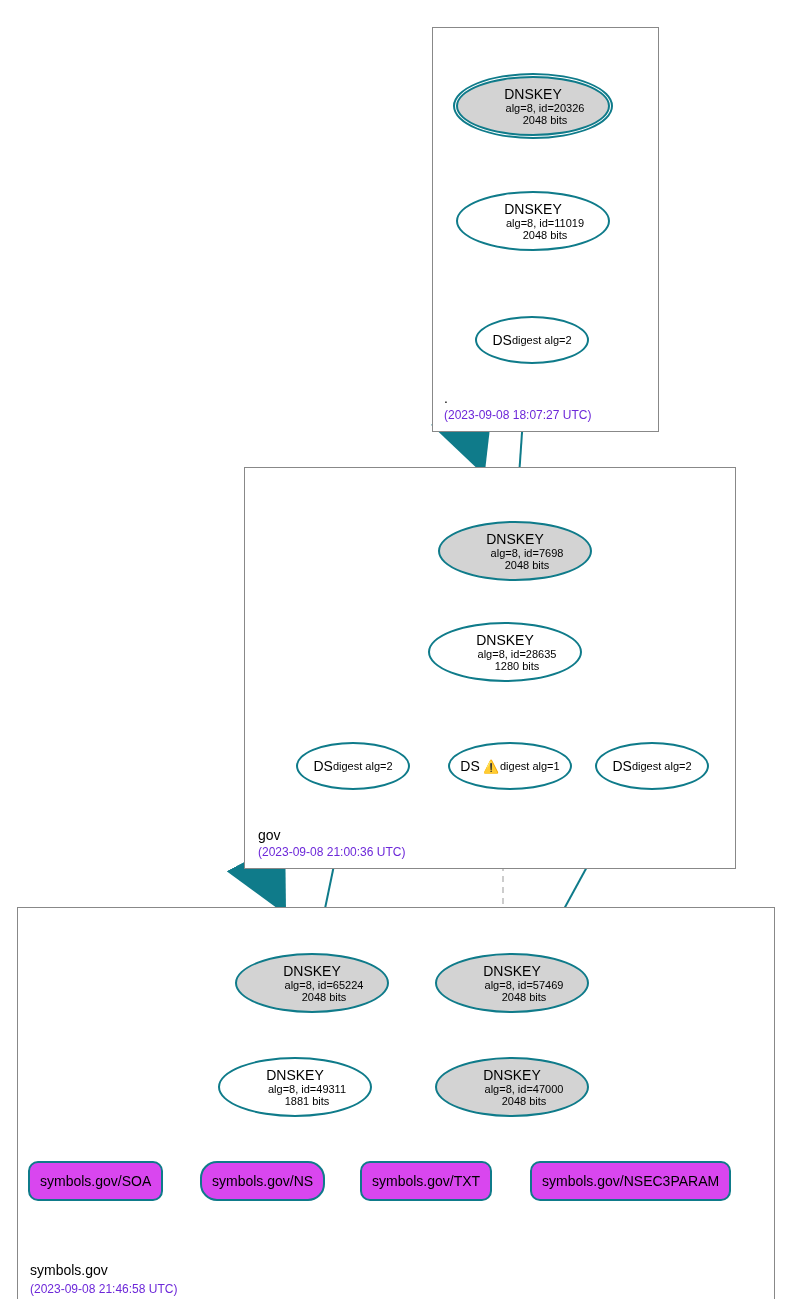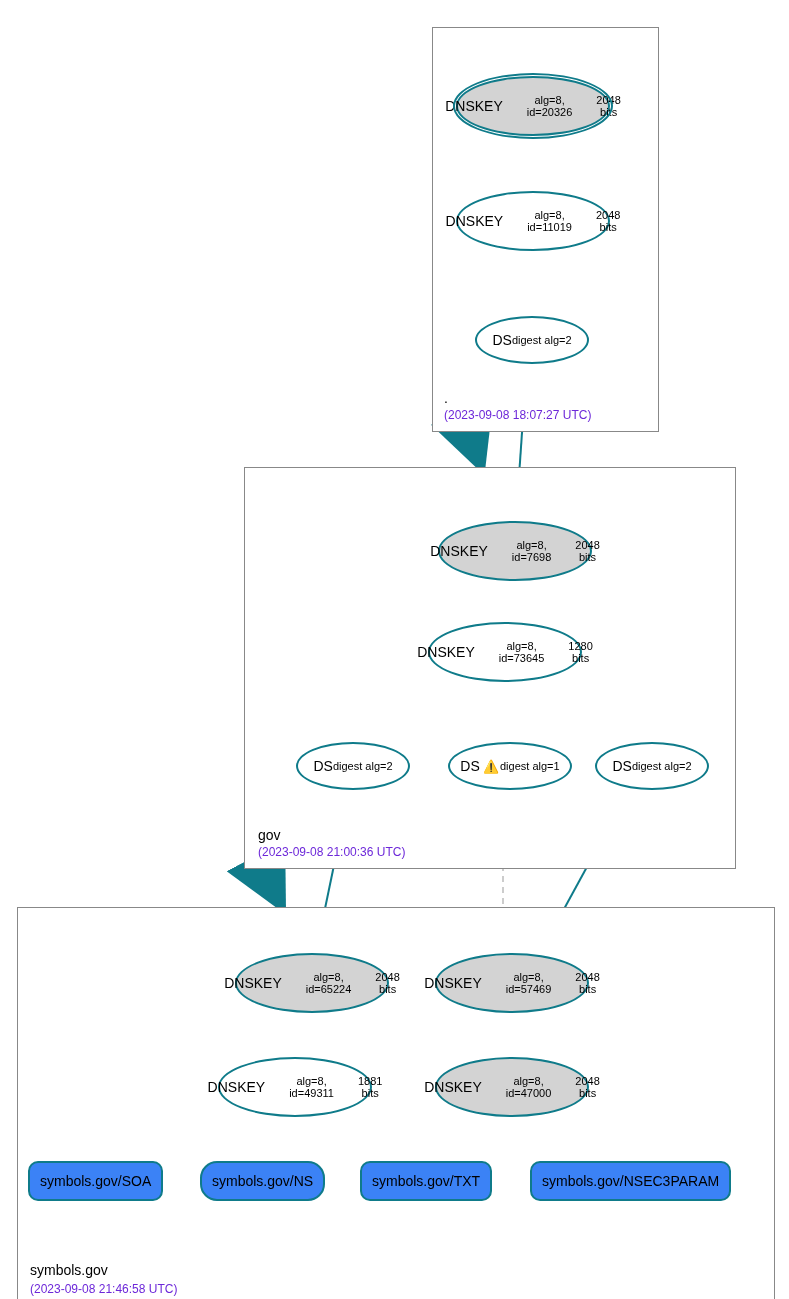--- a/index.html
+++ b/index.html
@@ -26,20 +26,21 @@
     font-size: 12px;
     color: #6d28d9;
   }
   .node-ellipse {
     position: absolute;
     width: 150px;
     height: 56px;
     border: 2px solid #0f7b8a;
     border-radius: 50%;
     display: flex;
+    flex-direction: column;
     align-items: center;
     justify-content: center;
     text-align: center;
     background: #fff;
   }
   .node-ellipse.ksk {
     background: #d3d3d3;
   }
   .node-ellipse.ksk::before {
     content: "";
@@ -71,21 +72,21 @@
     flex-direction: row;
     align-items: center;
     justify-content: center;
   }
   .node-ds .title { font-size: 14px; }
   .node-ds .sub { font-size: 11px; }
   .node-rect {
     position: absolute;
     border: 2px solid #0f7b8a;
     border-radius: 10px;
-    background: #3b82f6;
+    background: #d946ef;
     height: 36px;
     display: flex;
     align-items: center;
     justify-content: center;
     font-size: 14px;
     padding: 0 10px;
   }
   svg.edges {
     position: absolute;
     top: 0; left: 0;
@@ -192,21 +193,21 @@
 <div class="zone-ts" style="left:258px; top:845px;">(2023-09-08 21:00:36 UTC)</div>
 
 <div class="node-ellipse grey" style="left:438px; top:521px;">
   <div class="title">DNSKEY</div>
   <div class="sub">alg=8, id=7698</div>
   <div class="sub">2048 bits</div>
 </div>
 
 <div class="node-ellipse" style="left:428px; top:622px;">
   <div class="title">DNSKEY</div>
-  <div class="sub">alg=8, id=73645</div>
+  <div class="sub">alg=8, id=28635</div>
   <div class="sub">1280 bits</div>
 </div>
 
 <div class="node-ds" style="left:296px; top:742px;">
   <div class="title">DS</div>
   <div class="sub">digest alg=2</div>
 </div>
 <div class="node-ds" style="left:448px; top:742px; width:120px;">
   <div style="display:flex;align-items:center;gap:4px;">
     <span class="title">DS</span>

